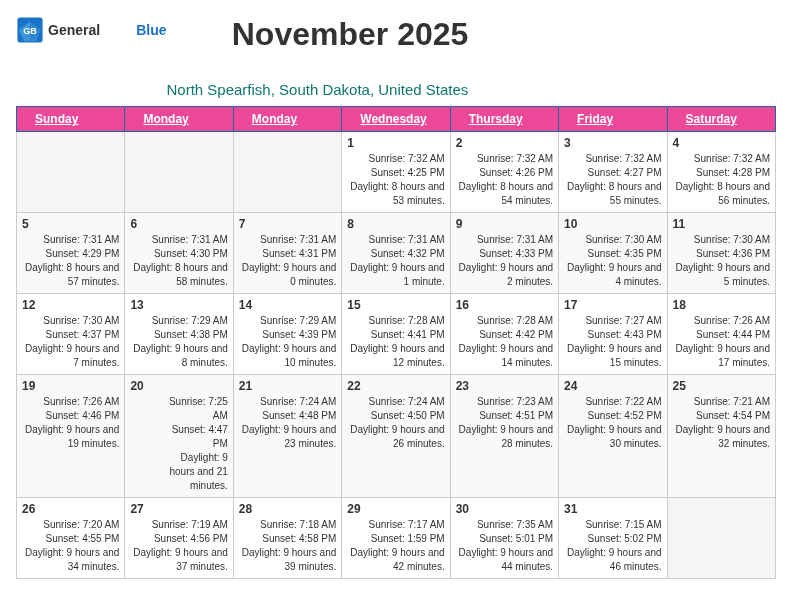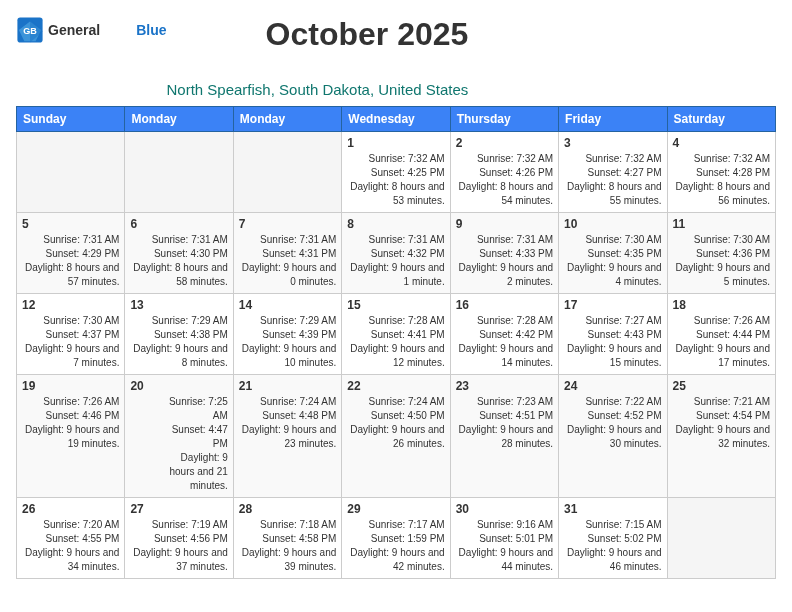--- a/index.html
+++ b/index.html
@@ -36,27 +36,28 @@
       font-size: 15px;
       color: #0f766e;
       margin-top: 28px;
     }
     .calendar {
       width: 100%;
       border-collapse: collapse;
       border: 1px solid #ccc;
     }
     .calendar th {
-      background: #3b82f6;
+      background: #ec4899;
       color: #fff;
       font-size: 12px;
       font-weight: bold;
       text-align: left;
-      padding: 5px 6px;
+      padding: 5px 18px;
       border: 1px solid #2563a0;
+      text-decoration: underline;
     }
     .calendar td {
       border: 1px solid #ccc;
       vertical-align: top;
       padding: 4px 5px;
       width: 108px;
       min-height: 80px;
       font-size: 10.5px;
       color: #333;
       background: #fff;
@@ -88,21 +89,21 @@
       <rect x="2" y="2" width="36" height="36" rx="4" fill="#1a73c8"></rect>
       <polygon points="20,8 36,20 28,36 12,36 4,20" fill="#4ca3e0" opacity="0.7"></polygon>
       <polygon points="20,4 38,22 20,38" fill="#1a73c8" opacity="0.5"></polygon>
       <text x="20" y="26" text-anchor="middle" fill="white" font-size="13" font-weight="bold">GB</text>
     </svg>
     <div>
       <div style="font-size:14px;font-weight:bold;color:#333;">General<span style="color:#1a73c8;margin-left:36px;">Blue</span></div>
     </div>
   </div>
   <div class="title-block">
-    <div class="month-title">October 2025</div>
+    <div class="month-title">November 2025</div>
     <div class="location-title">North Spearfish, South Dakota, United States</div>
   </div>
 </div>
 
 <table class="calendar">
   <thead>
     <tr>
     <th>Sunday</th>
         <th>Monday</th>
         <th>Monday</th>
@@ -294,21 +295,21 @@
 Daylight: 9 hours and 39 minutes.</div>
         </td>
         <td>
           <div class="day-num">29</div>
           <div class="day-detail" style="white-space: pre-line;">Sunrise: 7:17 AM
 Sunset: 1:59 PM
 Daylight: 9 hours and 42 minutes.</div>
         </td>
         <td>
           <div class="day-num">30</div>
-          <div class="day-detail" style="white-space: pre-line;">Sunrise: 9:16 AM
+          <div class="day-detail" style="white-space: pre-line;">Sunrise: 7:35 AM
 Sunset: 5:01 PM
 Daylight: 9 hours and 44 minutes.</div>
         </td>
         <td>
           <div class="day-num">31</div>
           <div class="day-detail" style="white-space: pre-line;">Sunrise: 7:15 AM
 Sunset: 5:02 PM
 Daylight: 9 hours and 46 minutes.</div>
         </td>
         <td class="empty-cell"></td>

